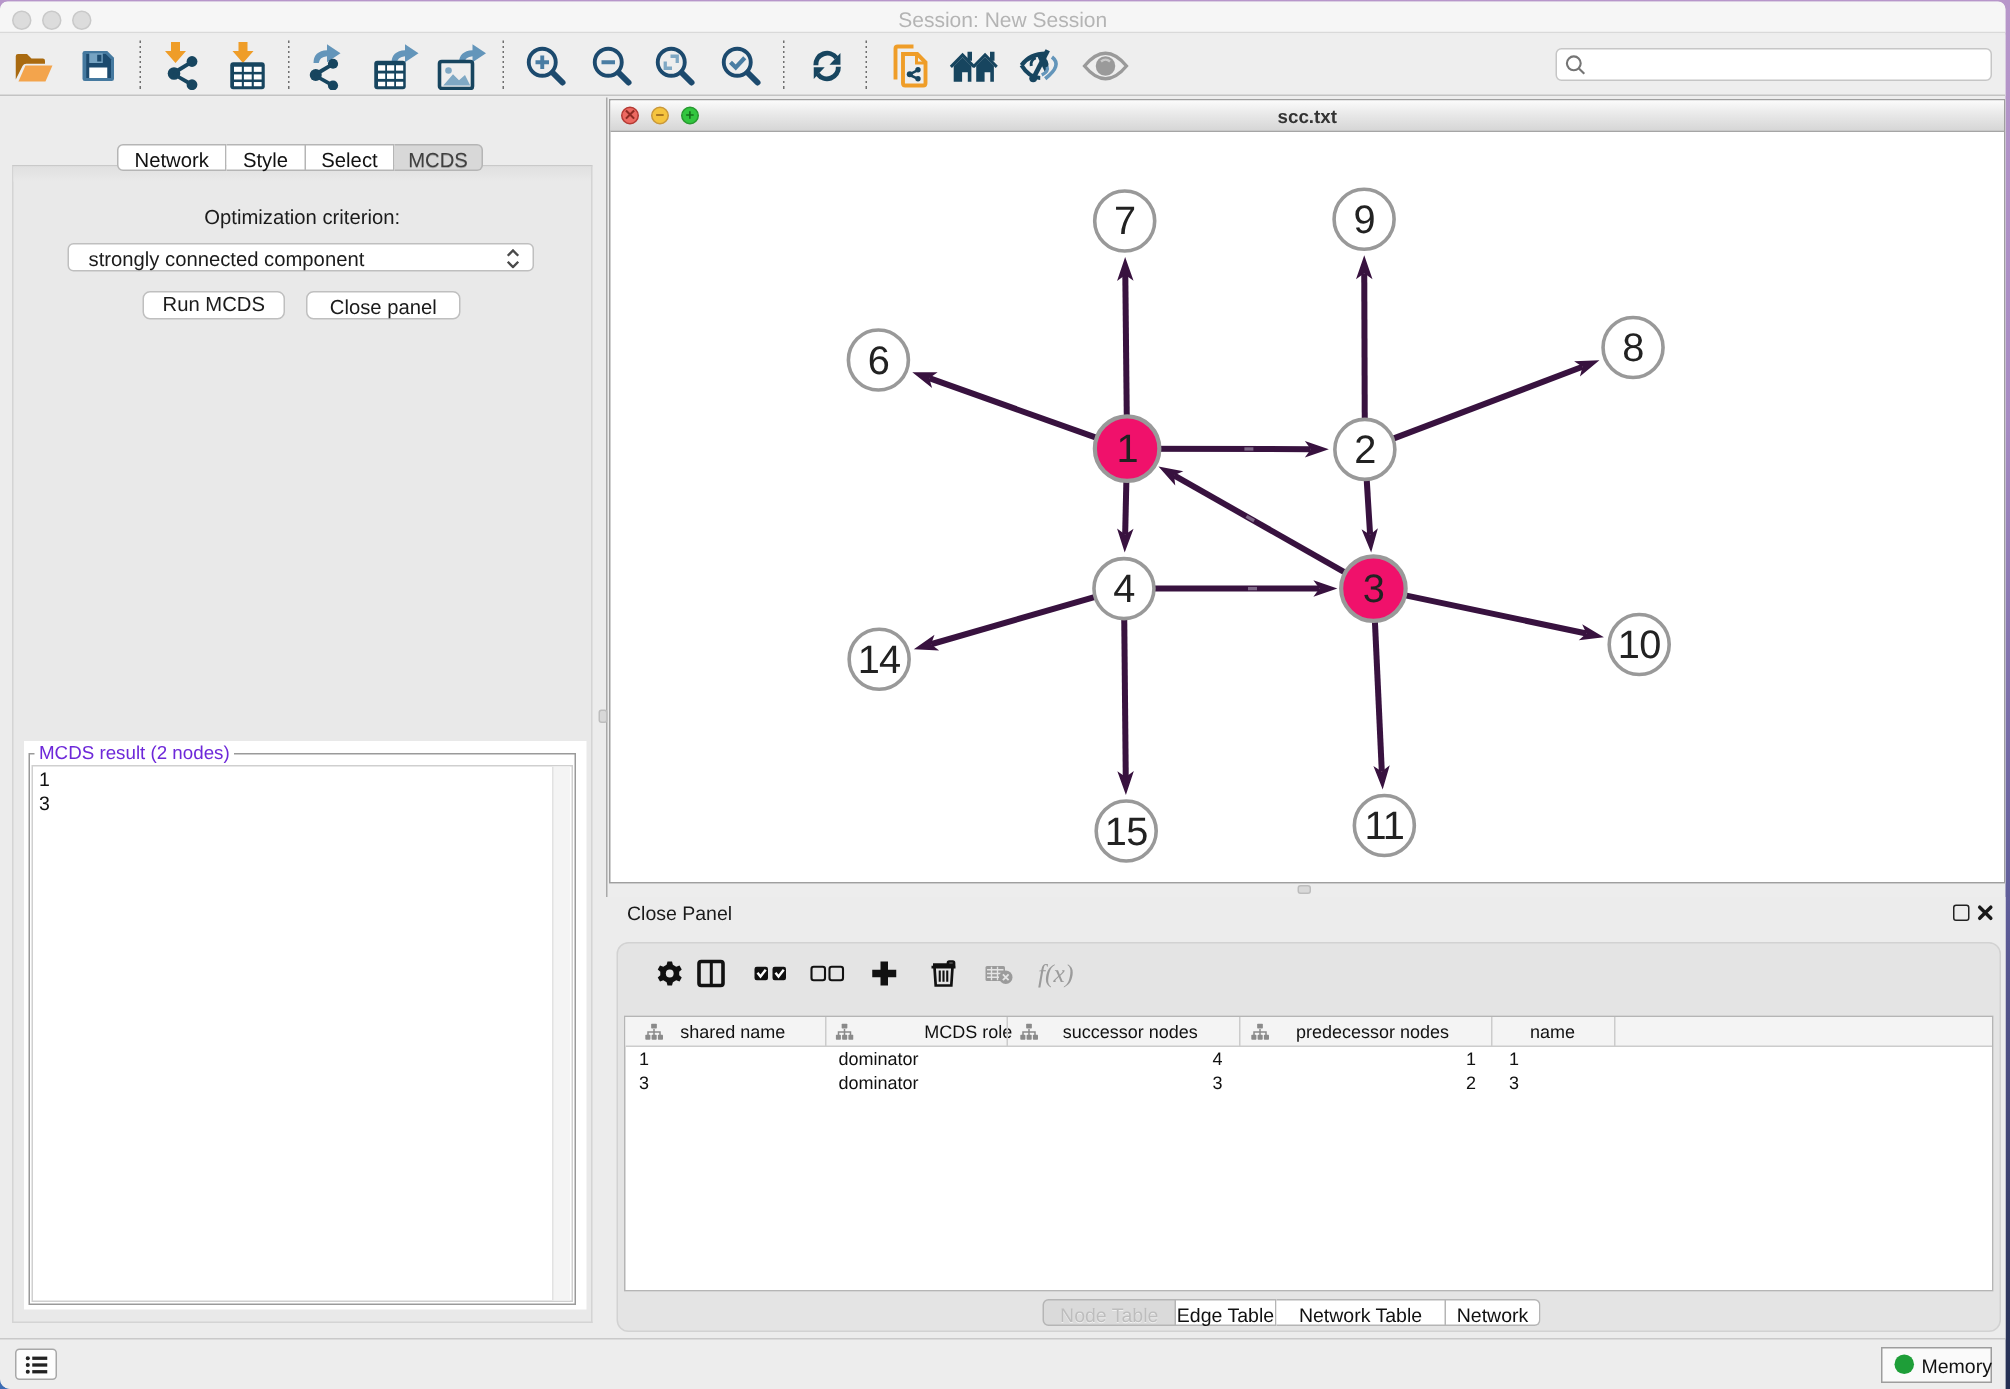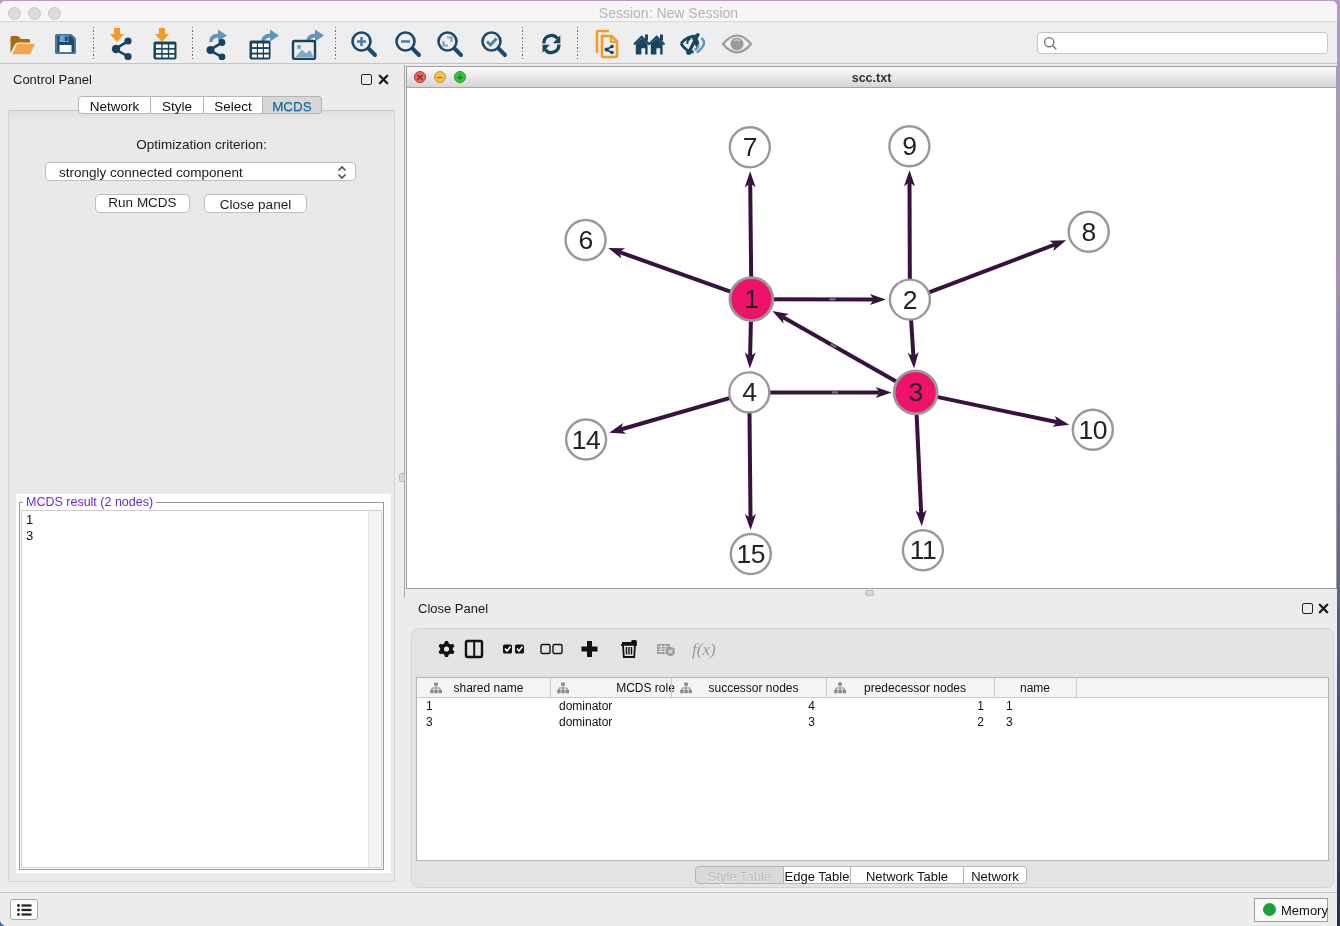--- a/index.html
+++ b/index.html
@@ -18,21 +18,21 @@
 .tsep { position:absolute; top:4px; height:34px; width:1px; background-image:repeating-linear-gradient(180deg,#6f6f6f 0,#6f6f6f 1.4px,transparent 1.4px,transparent 3.4px); }
 #search { position:absolute; left:1037px; top:31px; width:291px; height:22px; background:#ffffff; border:1px solid #c6c6c6; border-radius:4px; }
 
 #cpanel { position:absolute; left:0; top:64px; width:405px; height:827px; background:#ececec; border-right:1px solid #a9a9a9; }
 #cphead { position:absolute; left:0; top:0; width:100%; height:30px; }
 #cphead .lbl { position:absolute; left:13px; top:7px; font-size:13px; color:#1a1a1a; }
 .sqico { position:absolute; width:11px; height:11px; border:1.5px solid #222; border-radius:2px; }
 .tabs { position:absolute; display:flex; font-size:13.5px; z-index:5; }
 .tab { border:1px solid #b5b5b5; border-left:none; background:#ffffff; color:#111; text-align:center; padding-top:2px; height:18px; }
 .tab.first { border-left:1px solid #b5b5b5; border-radius:4px 0 0 4px; }
-.tab.sel { background:#d8d8d8; color:#0369a1; border-radius:0 4px 4px 0; text-shadow:0 1px 0 #aaa; }
+.tab.sel { background:#d8d8d8; color:#404040; border-radius:0 4px 4px 0; text-shadow:0 1px 0 #aaa; }
 #cpbody { position:absolute; left:8px; top:45px; width:387px; height:772px; background:#e9e9e9; border:1px solid #d4d4d4; border-top:1px solid #c9c9c9; }
 
 #netwin { position:absolute; left:406px; top:65px; width:931px; height:523px; background:#ffffff; border:1px solid #9f9f9f; }
 #nettitle { position:absolute; left:0; top:0; width:100%; height:21px; background:linear-gradient(180deg,#fbfbfb 0%,#e9e9e9 45%,#d6d6d6 100%); border-bottom:1px solid #a5a5a5; }
 #nettitle .txt { position:absolute; width:100%; text-align:center; top:4px; font-size:12.5px; font-weight:bold; color:#333; }
 .mtl { position:absolute; top:4px; width:12px; height:12px; border-radius:50%; font-size:10px; line-height:11px; text-align:center; }
 
 #tpanel { position:absolute; left:404px; top:597px; width:936px; height:294px; background:#ececec; }
 #tphead .lbl { position:absolute; left:14px; top:3px; font-size:13px; color:#1a1a1a; }
 #tbox { position:absolute; left:7px; top:30px; width:923px; height:260px; background:#e4e4e4; border:1px solid #d2d2d2; border-radius:8px; }
@@ -245,27 +245,20 @@
         <path d="M13 8 Q16 5.5 19 8" fill="none" stroke="#c9c9c9" stroke-width="1.6"></path>
       </svg>
     </div>
   </div>
   <svg id="searchicon" style="position:absolute;left:1043px;top:35px;z-index:6;" width="16" height="16" viewBox="0 0 16 16">
     <circle cx="6.2" cy="6.2" r="4.6" fill="none" stroke="#757575" stroke-width="1.4"></circle>
     <line x1="9.6" y1="9.6" x2="13.2" y2="13.2" stroke="#757575" stroke-width="1.4"></line>
   </svg>
   <div id="search"></div>
   <div id="cpanel">
-    <div id="cphead">
-      <span class="lbl">Control Panel</span>
-      <div class="sqico" style="left:361px;top:9px;"></div>
-      <svg style="position:absolute;left:378px;top:9px;" width="11" height="11" viewBox="0 0 11 11">
-        <path d="M1.8 1.8 L9.2 9.2 M9.2 1.8 L1.8 9.2" stroke="#1a1a1a" stroke-width="2.3" stroke-linecap="round"></path>
-      </svg>
-    </div>
     <div class="tabs" style="left:78px;top:31px;justify-content:center;">
       <div class="tab first" style="width:73px;">Network</div>
       <div class="tab" style="width:53px;">Style</div>
       <div class="tab" style="width:59px;">Select</div>
       <div class="tab sel" style="width:59px;">MCDS</div>
     </div>
     <div id="cpbody">
       <div style="position:absolute;left:0;top:0;width:100%;height:10px;background:linear-gradient(180deg,#e0e0e0,#e9e9e9);"></div>
       <div style="position:absolute;left:0;top:26px;width:100%;text-align:center;font-size:13.5px;color:#1b1b1b;">Optimization criterion:</div>
       <div style="position:absolute;left:36px;top:51px;width:311px;height:19px;background:#ffffff;border:1px solid #bfbfbf;border-radius:4px;">
@@ -451,21 +444,21 @@
         <div class="trow" style="left:409px;top:21px;width:158px;text-align:right;">1</div>
         <div class="trow" style="left:589px;top:21px;">1</div>
         <div class="trow" style="left:9px;top:37px;">3</div>
         <div class="trow" style="left:142px;top:37px;">dominator</div>
         <div class="trow" style="left:254px;top:37px;width:144px;text-align:right;">3</div>
         <div class="trow" style="left:409px;top:37px;width:158px;text-align:right;">2</div>
         <div class="trow" style="left:589px;top:37px;">3</div>
       </div>
     </div>
     <div class="btabs" style="left:291px;top:268px;">
-      <div class="tab first sel2" style="width:89px;background:#dadada;color:#bdbdbd;text-shadow:0 1px 0 #f0f0f0;">Style Table</div>
+      <div class="tab first sel2" style="width:89px;background:#dadada;color:#bdbdbd;text-shadow:0 1px 0 #f0f0f0;">Node Table</div>
       <div class="tab" style="width:67px;">Edge Table</div>
       <div class="tab" style="width:113px;">Network Table</div>
       <div class="tab" style="width:63px;border-radius:0 4px 4px 0;">Network</div>
     </div>
   </div>
   <div id="statusbar">
     <div style="position:absolute;left:10px;top:6px;width:28px;height:21px;background:#fdfdfd;border:1px solid #a8a8a8;border-radius:3px;">
       <svg style="position:absolute;left:6px;top:4px;" width="15" height="12" viewBox="0 0 15 12">
         <g fill="#222">
             <circle cx="1.5" cy="1.5" r="1.4"></circle>

